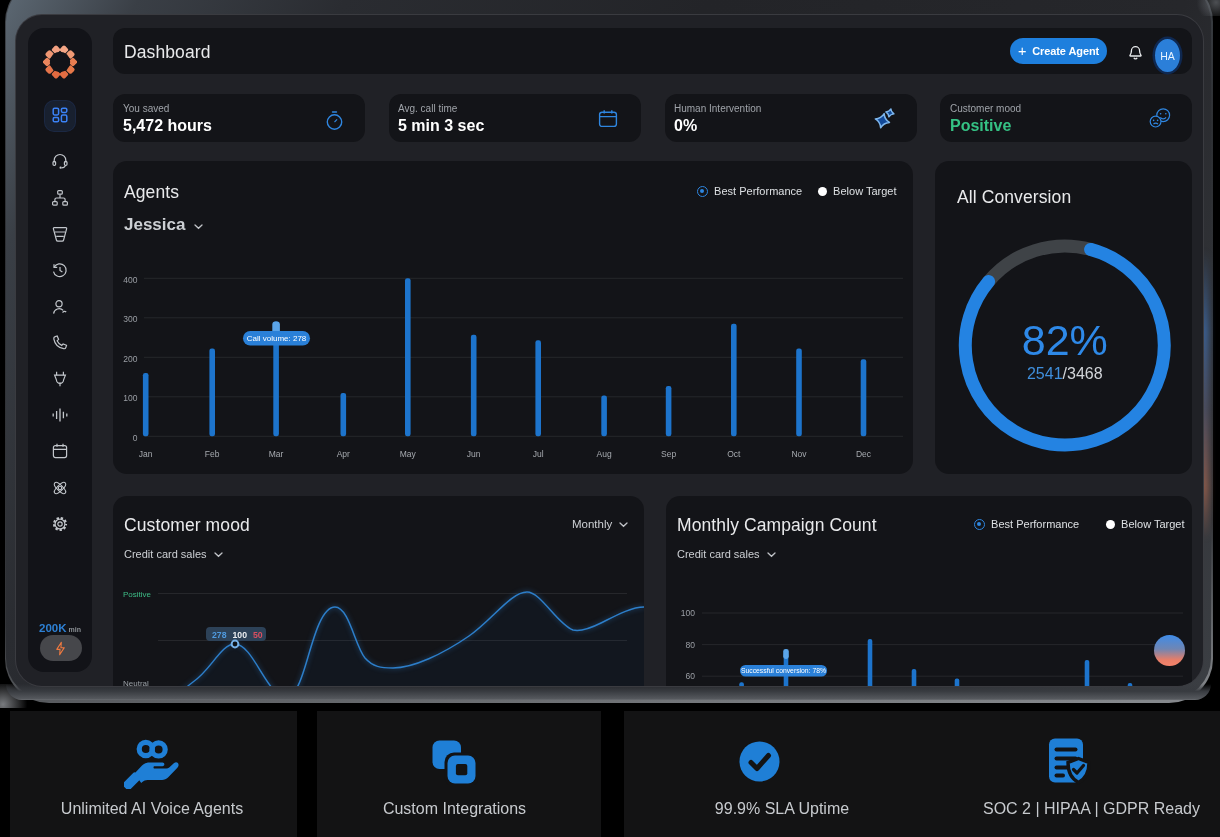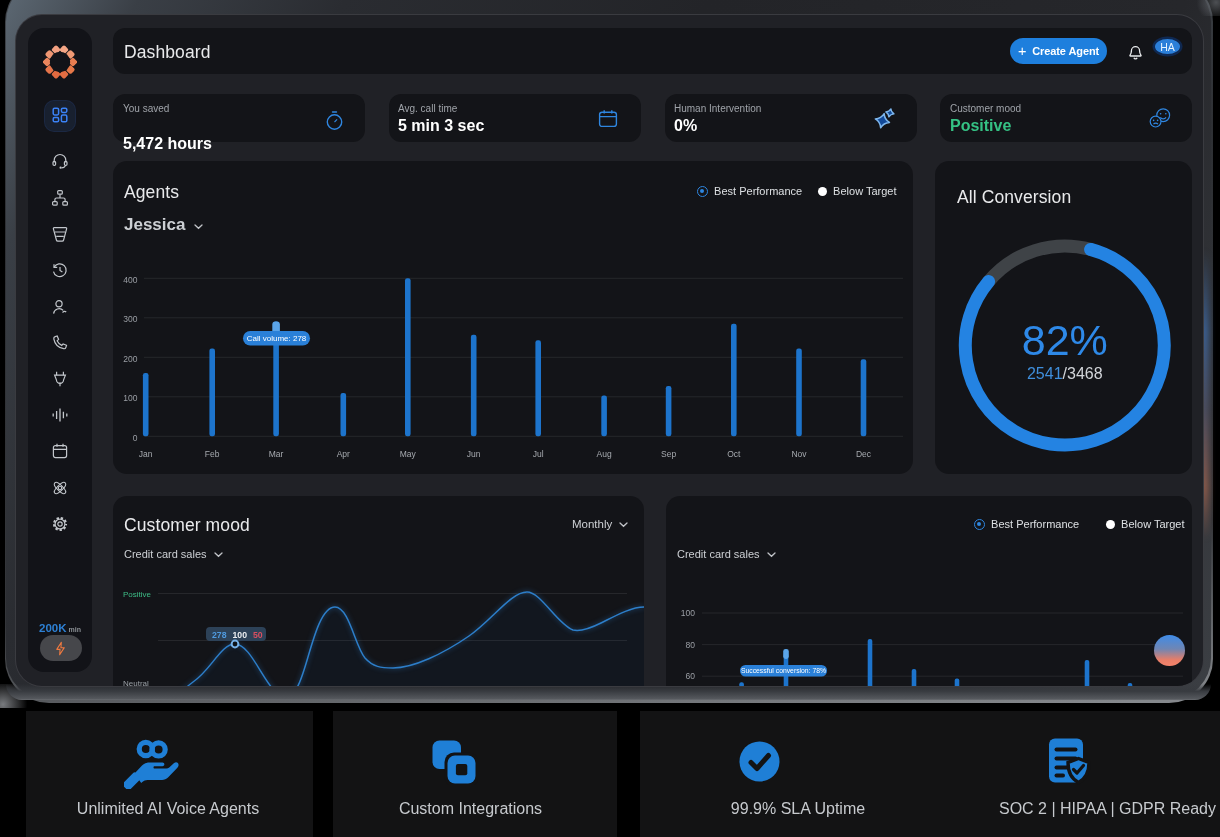--- a/index.html
+++ b/index.html
@@ -44,21 +44,21 @@
     display:flex; align-items:center; justify-content:center; }
 
   .legend { font-size:11px; color:#dde0e3; }
   .radio-on { display:inline-block; width:11px; height:11px; border-radius:50%;
     border:1.6px solid #2e86e0; position:relative; vertical-align:-2px; }
   .radio-on::after { content:""; position:absolute; left:1.9px; top:1.9px; width:4.6px; height:4.6px;
     border-radius:50%; background:#2e86e0; }
   .dot-w { display:inline-block; width:9px; height:9px; border-radius:50%; background:#fff; vertical-align:-1px; }
 
   
-  .feat { position:absolute; top:711px; height:126px; background:#131314;margin-left:16px; }
+  .feat { position:absolute; top:711px; height:126px; background:#131314; }
   .feat .txt { position:absolute; left:0; right:0; top:89px; text-align:center;
     color:#c7cace; font-size:16px; }
 
   .fab { position:absolute; left:1138px; top:620px; width:31px; height:31px; border-radius:50%;
     background:linear-gradient(180deg,#3f8ce8 0%, #6f86b4 45%, #e87e68 80%, #f4836b 100%); }
 </style>
 </head>
 <body>
 
 <div class="rim"></div>
@@ -172,28 +172,28 @@
 
     <div class="card" style="left:97px; top:13px; width:1079px; height:46px;"></div>
     <div class="abs h-title" style="left:108px; top:27px;">Dashboard</div>
     <div class="btn-create"><span style="font-size:14.5px; font-weight:normal; margin-right:6px; margin-top:-1px;">+</span>Create Agent</div>
     <div id="bell">
       <svg class="abs" style="left:1111px; top:27px;" width="17" height="19" viewBox="0 0 17 19" fill="none" stroke="#e8eaec" stroke-width="1.3">
         <path d="M3.1 13.2 c1 -1.2 1.3 -2.2 1.3 -4.4 a4.1 4.1 0 0 1 8.2 0 c0 2.2 .3 3.2 1.3 4.4 q.6 .8 -.4 .8 h-10 q-1 0 -.4 -.8 Z" stroke-linejoin="round"></path>
         <path d="M6.9 15.7 a1.7 1.7 0 0 0 3.2 0"></path>
       </svg>
     </div>
-    <div class="abs" style="left:1139px; top:24px; width:25px; height:15px; border-radius:50%; background:#2b7fd9; color:#e8f4ff; font-size:10.5px; box-shadow:0 0 0 2.5px rgba(15,45,95,.8); display:flex; align-items:center; justify-content:center;">HA</div>
+    <div class="abs" style="left:1139px; top:24px; width:25px; height:33px; border-radius:50%; background:#2b7fd9; color:#e8f4ff; font-size:10.5px; box-shadow:0 0 0 2.5px rgba(15,45,95,.8); display:flex; align-items:center; justify-content:center;">HA</div>
 
     <div class="card" style="left:97px;    top:79px; width:252px; height:48px;"></div>
     <div class="card" style="left:372.5px; top:79px; width:252px; height:48px;"></div>
     <div class="card" style="left:648.5px; top:79px; width:252px; height:48px;"></div>
     <div class="card" style="left:924px;   top:79px; width:252px; height:48px;"></div>
     <div class="abs label" style="left:107px; top:88px;">You saved</div>
-    <div class="abs value" style="left:107px; top:120px;">5,472 hours</div>
+    <div class="abs value" style="left:107px; top:102px;">5,472 hours</div>
     <div class="abs label" style="left:382px; top:88px;">Avg. call time</div>
     <div class="abs value" style="left:382px; top:102px;text-align:right;">5 min 3 sec</div>
     <div class="abs label" style="left:658px; top:88px;">Human Intervention</div>
     <div class="abs value" style="left:658px; top:102px;">0%</div>
     <div class="abs label" style="left:934px; top:88px;">Customer mood</div>
     <div class="abs value" style="left:934px; top:102px; color:#35c184;">Positive</div>
     <div id="stat-icons">
 
       <svg class="abs" style="left:309px; top:95px;" width="19" height="21" viewBox="0 0 19 21" fill="none" stroke="#2f86e0" stroke-width="1.4">
         <circle cx="9.5" cy="12" r="7.2"></circle>
@@ -305,20 +305,21 @@
       <text x="10" y="100.5" fill="#3dbd86" font-size="8">Positive</text>
       <text x="10" y="190" fill="#9aa0a6" font-size="8">Neutral</text>
       <path d="M 28 226 C 50 214, 64 198, 80 186 C 98 174, 108 148, 122 148 C 136 148, 148 180, 160 193 C 168 201, 176 202, 183 193 C 194 180, 202 111, 222 111 C 236 111, 242 150, 252 162 C 260 171, 268 172, 280 172 C 300 172, 330 158, 356 140 C 380 123, 398 96, 414 96 C 428 96, 444 128, 460 134 C 468 136, 478 132, 488 127 C 502 120, 518 111, 531 111 L 531 240 L 28 240 Z" fill="rgba(25,80,150,.06)" stroke="none"></path>
       <path d="M 28 226 C 50 214, 64 198, 80 186 C 98 174, 108 148, 122 148 C 136 148, 148 180, 160 193 C 168 201, 176 202, 183 193 C 194 180, 202 111, 222 111 C 236 111, 242 150, 252 162 C 260 171, 268 172, 280 172 C 300 172, 330 158, 356 140 C 380 123, 398 96, 414 96 C 428 96, 444 128, 460 134 C 468 136, 478 132, 488 127 C 502 120, 518 111, 531 111" fill="none" stroke="#2d7ec9" stroke-width="1.5" style="filter:drop-shadow(0 0 2.5px rgba(47,134,216,.6));"></path>
       <rect x="93" y="131" width="60" height="14" rx="4" fill="#2d4258"></rect>
       <text x="99" y="141.6" font-size="8.7" font-weight="bold"><tspan fill="#4f9ade">278</tspan><tspan fill="#eceff2" dx="6">100</tspan><tspan fill="#d94f60" dx="6">50</tspan></text>
       <circle cx="122" cy="148" r="3.4" fill="#0e1318" stroke="#77b2e8" stroke-width="2"></circle>
     </svg>
 
     <div class="panel" style="left:650px; top:481px; width:526px; height:220px;"></div>
+    <div class="abs h-title" style="left:661px; top:500px;">Monthly Campaign Count</div>
     <div class="abs legend" style="left:958px; top:503px;"><span class="radio-on"></span>&nbsp; Best Performance</div>
     <div class="abs legend" style="left:1090px; top:503px;"><span class="dot-w"></span>&nbsp; Below Target</div>
     <div class="abs" style="left:661px; top:533px; color:#cdd0d4; font-size:11px;">Credit card sales <svg width="9" height="6" viewBox="0 0 9 6" style="margin-left:4px;">
           <path d="M1 1 L4.5 4.3 L8 1" stroke="#c0c3c7" stroke-width="1.3" fill="none" stroke-linecap="round"></path>
         </svg></div>
     <svg id="campaign-chart" class="abs" style="left:650px; top:481px;" width="526" height="220" viewBox="0 0 526 220">
       <g stroke="#26272b" stroke-width="1">
         <line x1="36" y1="117" x2="517" y2="117"></line>
         <line x1="36" y1="148.6" x2="517" y2="148.6"></line>
         <line x1="36" y1="180.2" x2="517" y2="180.2"></line>

